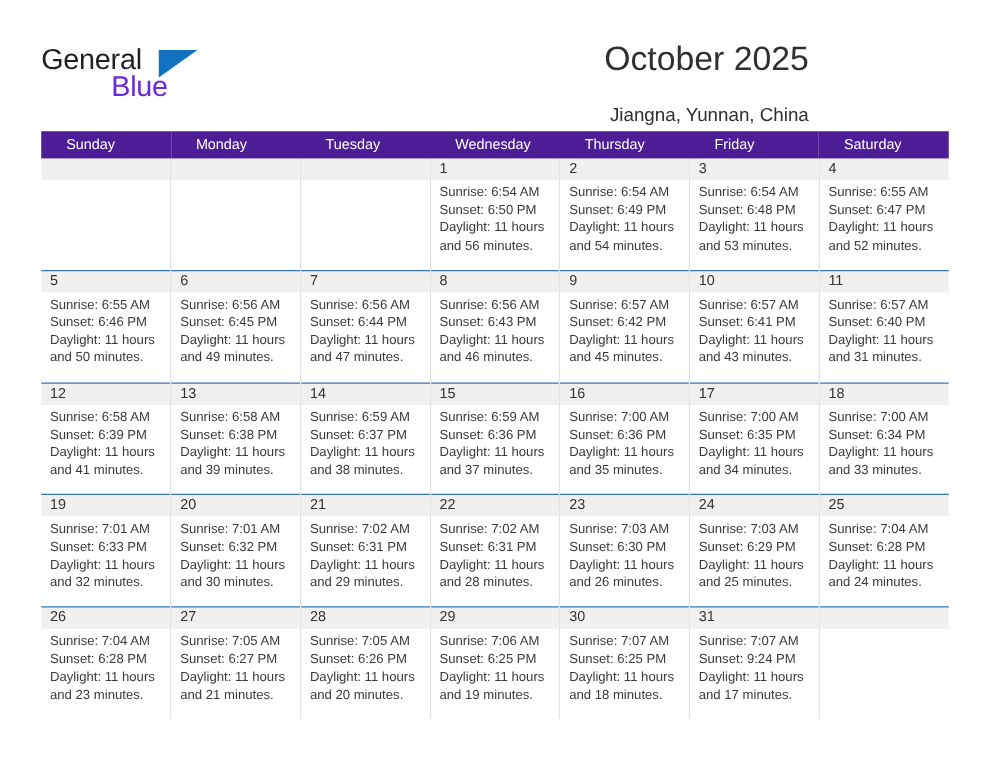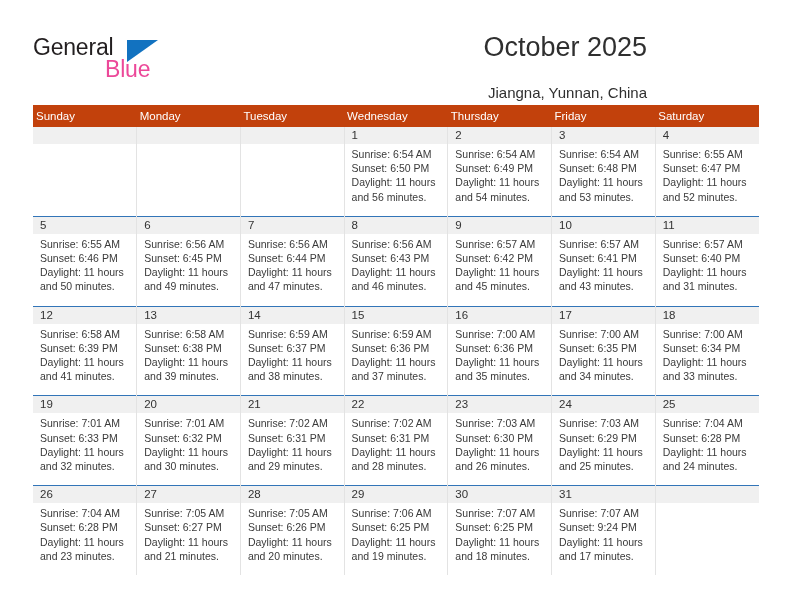--- a/index.html
+++ b/index.html
@@ -52,25 +52,25 @@
     position: absolute;
     left: 94px;
     top: 6px;
     width: 0;
     height: 0;
     border-left: 31px solid #1272c0;
     border-bottom: 22px solid transparent;
   }
   .logo-blue {
     position: absolute;
-    left: 72px;
+    left: 56px;
     top: 22px;
     font-size: 23px;
     letter-spacing: -0.2px;
-    color: #ec4899;
+    color: #6d28d9;
     font-family: "Liberation Sans", sans-serif;
   }
 
   .titles {
     position: absolute;
     right: 0;
     top: 0;
     text-align: right;
   }
   .month-title {
@@ -92,26 +92,26 @@
   
   .calendar {
     position: absolute;
     left: 33px;
     top: 105px;
     width: 726px;
     border-collapse: collapse;
     table-layout: fixed;
   }
   .calendar th {
-    background: #c2410c;
+    background: #4c1d95;
     color: #ffffff;
     font-size: 11.5px;
     font-weight: normal;
     text-align: left;
-    padding: 5px 0 5px 3px;
+    padding: 5px 0 5px 20px;
     height: 11px;
     border: none;
   }
   .calendar td {
     vertical-align: top;
     padding: 0;
     border-left: 1px solid #e3e3e3;
     border-top: 1px solid #3275b8;
     background: #ffffff;
     height: 78px;

